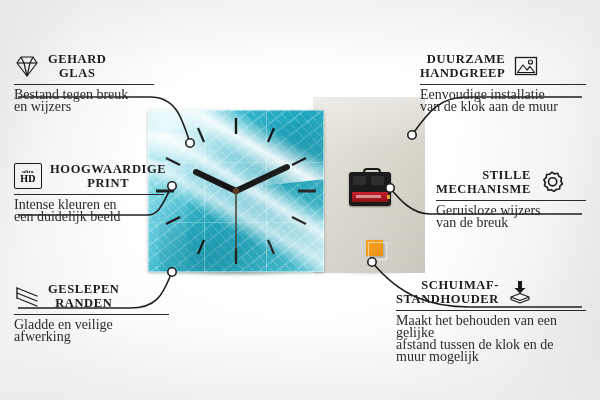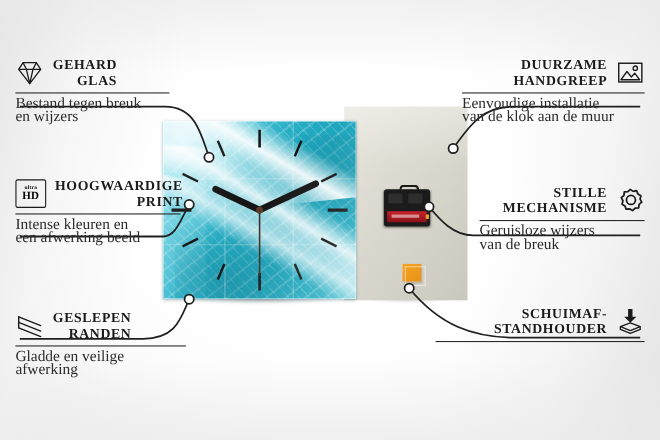--- a/index.html
+++ b/index.html
@@ -141,23 +141,23 @@
   .co-head{display:flex;align-items:center;gap:8px;}
   .co-title{
     font-weight:bold;letter-spacing:.6px;color:#1b1b1b;font-size:12.5px;line-height:14px;
     text-transform:uppercase;
   }
   .rule{height:1px;background:#2a2a2a;margin:4px 0 4px;}
   .co-desc{font-size:14px;line-height:12px;color:#2b2b2b;}
   .ico{flex:0 0 auto;width:26px;height:26px;display:block;}
 
   .left .co-head{justify-content:flex-start;}
-  .left .co-title{text-align:right;}
+  .left .co-title{text-align:center;}
   .left .co-desc{text-align:left;}
-  .right .co-head{justify-content:flex-end;flex-direction:row;}
+  .right .co-head{justify-content:flex-start;flex-direction:row;}
   .right .co-title{text-align:right;}
   .right .co-desc{text-align:left;}
 
   .c1{left:14px;top:52px;width:140px;}
   .c2{left:14px;top:162px;width:150px;}
   .c3{left:14px;top:282px;width:155px;}
   .c4{right:14px;top:52px;width:166px;}
   .c5{right:14px;top:168px;width:150px;}
   .c6{right:14px;top:278px;width:190px;}
 
@@ -289,21 +289,21 @@
         <span class="b">HD</span>
       </div>
       <div class="co-title">
         <div>HOOGWAARDIGE</div>
         <div>PRINT</div>
       </div>
     </div>
     <div class="rule"></div>
     <div class="co-desc">
       <div>Intense kleuren en</div>
-      <div>een afwerking beeld</div>
+      <div>een duidelijk beeld</div>
     </div>
   </div>
 
   <div class="callout left c3">
     <div class="co-head">
       <svg class="ico" viewBox="0 0 26 26">
         <g stroke="#1b1b1b" stroke-width="1.3" stroke-linecap="round">
           <line x1="3" y1="5" x2="23" y2="13"></line>
           <line x1="3" y1="10" x2="23" y2="18"></line>
           <line x1="3" y1="15" x2="23" y2="23"></line>
@@ -369,15 +369,19 @@
         <div>SCHUIMAF-</div>
         <div>STANDHOUDER</div>
       </div>
       <svg class="ico" viewBox="0 0 26 26">
         <path d="M11,2 L15,2 L15,9 L18.5,9 L13,14.5 L7.5,9 L11,9 Z" fill="#1b1b1b"></path>
         <path d="M13,14.5 L22,18 L13,21.5 L4,18 Z" fill="none" stroke="#1b1b1b" stroke-width="1.2" stroke-linejoin="round"></path>
         <path d="M4,18 L4,20.5 L13,24 L22,20.5 L22,18" fill="none" stroke="#1b1b1b" stroke-width="1.2" stroke-linejoin="round"></path>
       </svg>
     </div>
     <div class="rule"></div>
+    <div class="co-desc">
+      <div>Maakt het behouden van een gelijke</div>
+      <div>afstand tussen de klok en de muur mogelijk</div>
+    </div>
   </div>
 
 </div>
 
 </body></html>

